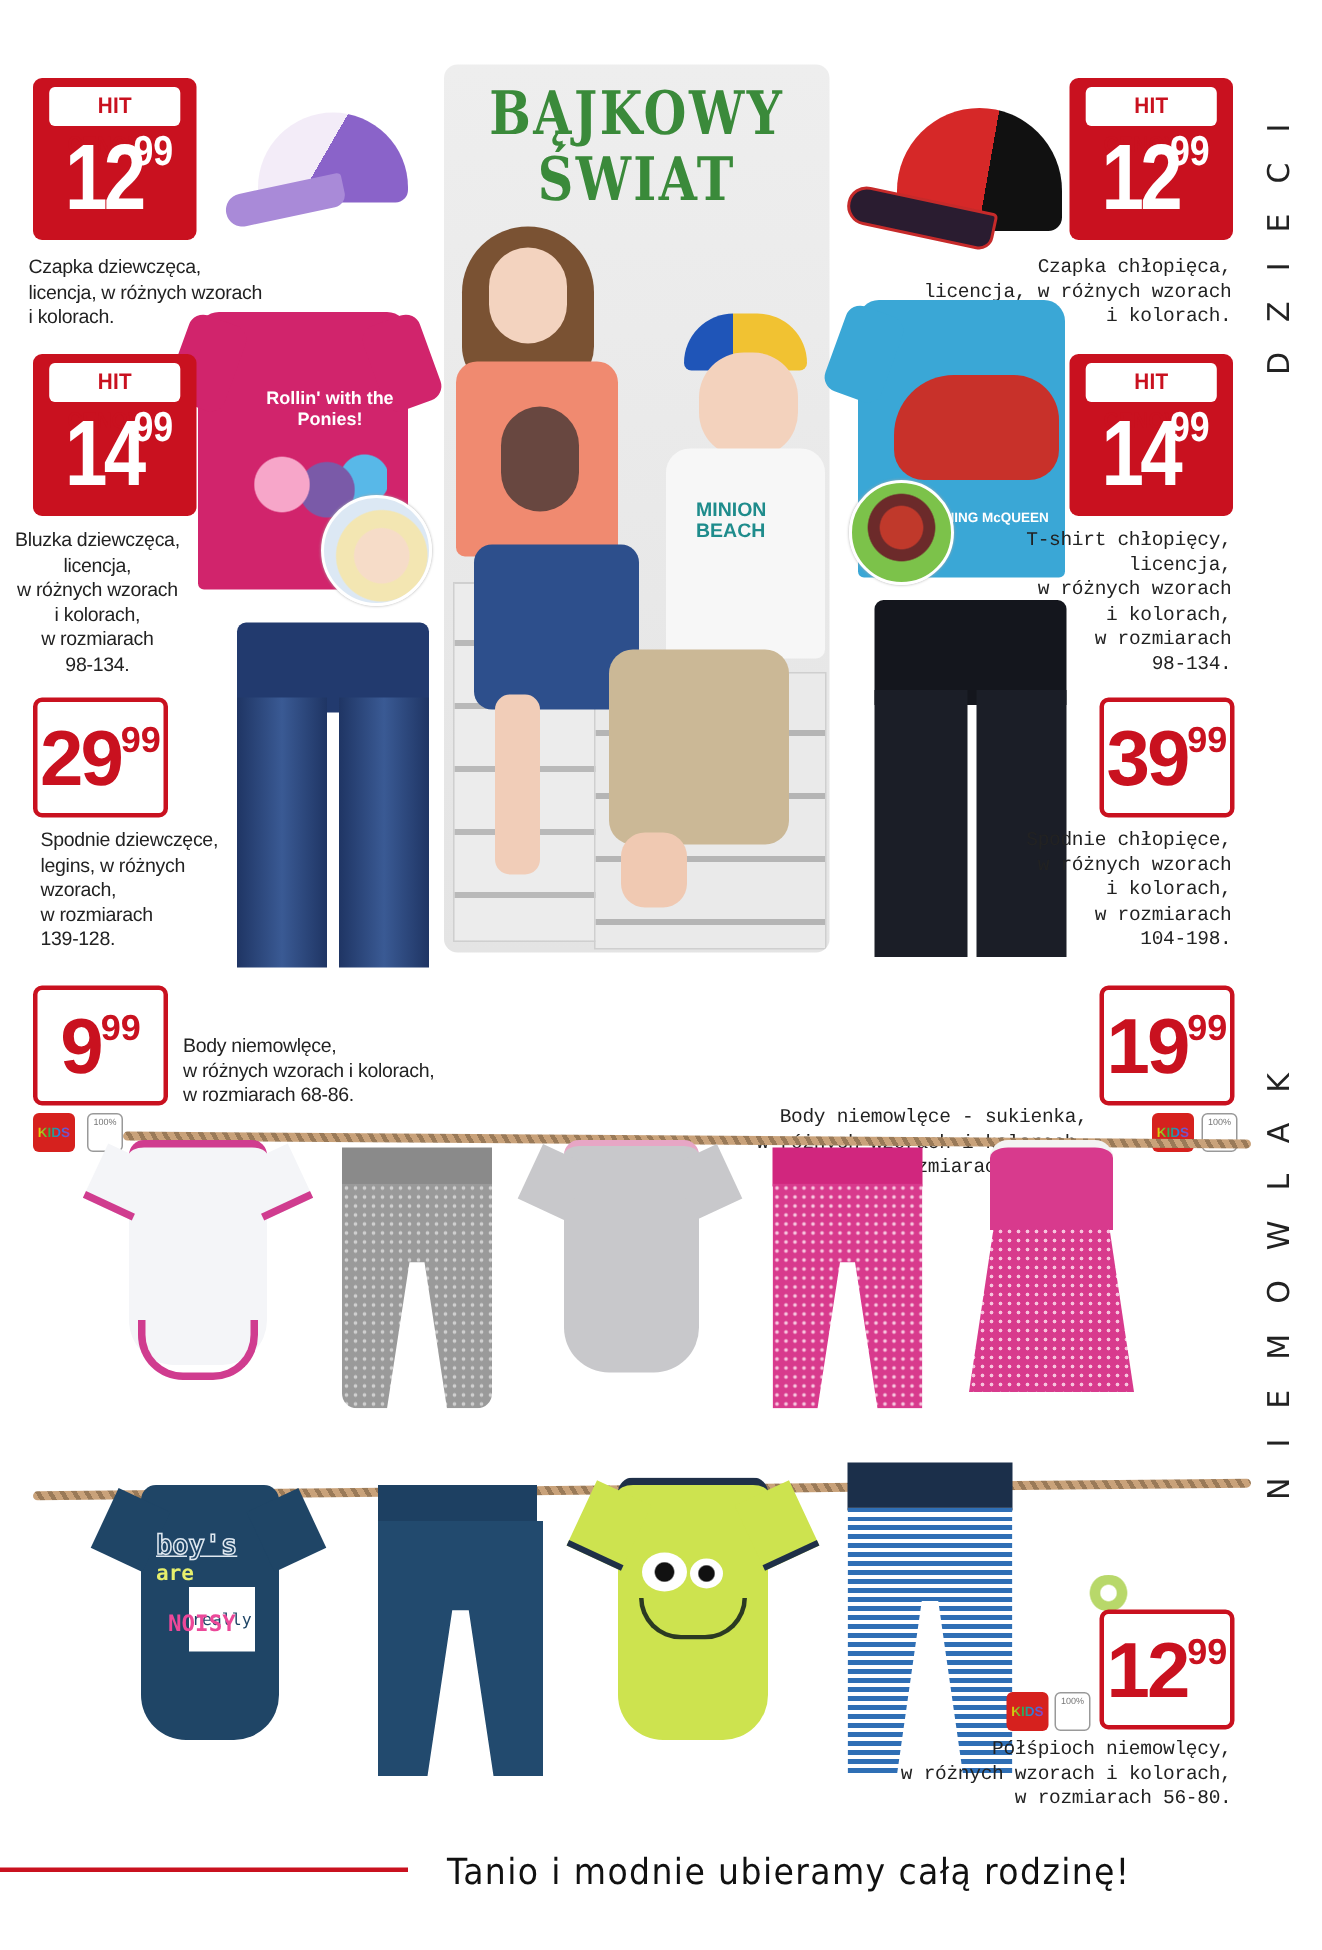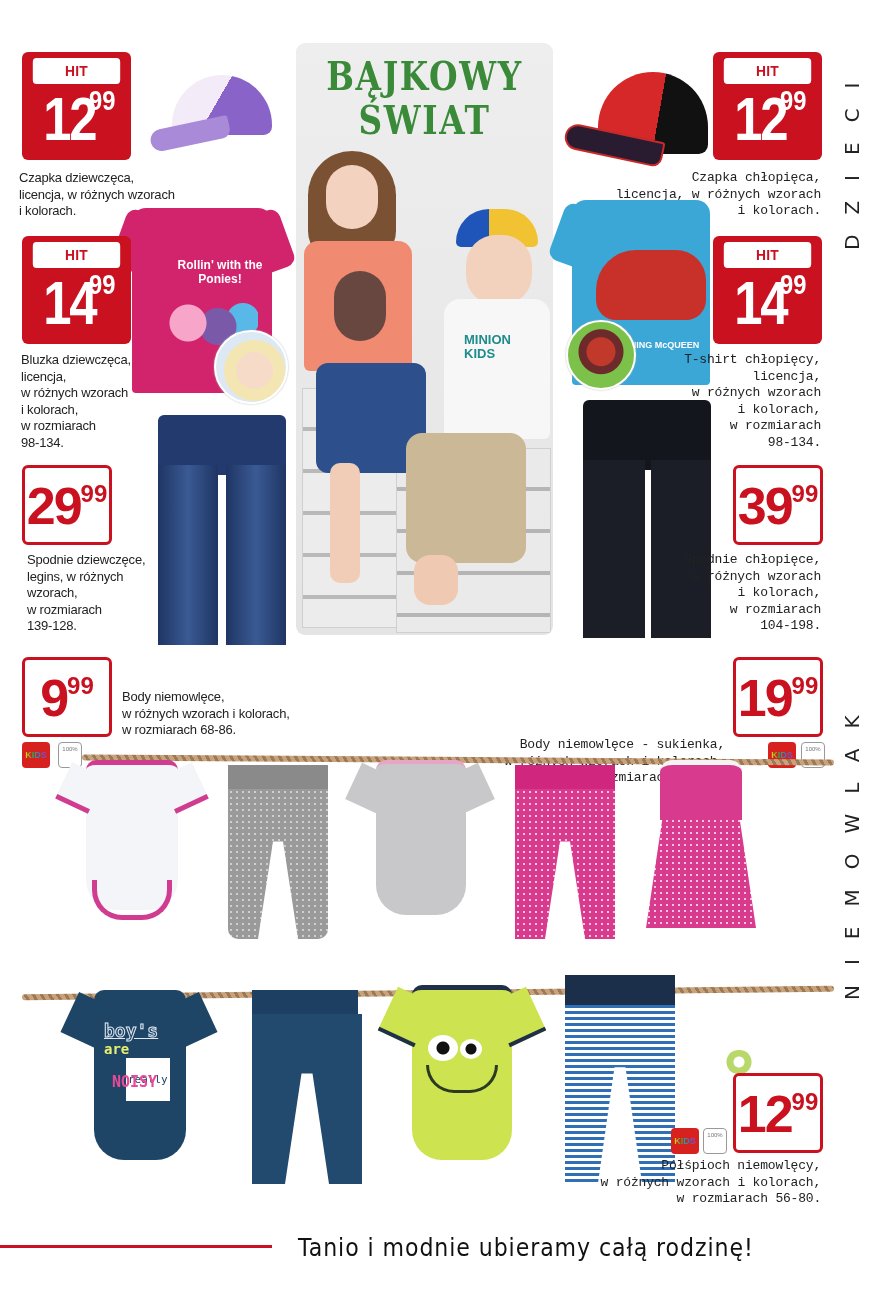--- a/index.html
+++ b/index.html
@@ -53,21 +53,21 @@
   <div style="position:absolute; left:12px; top:108px; width:88px; height:110px; background:#7a5233; border-radius:44px 44px 30px 30px;"></div>
   <div style="position:absolute; left:30px; top:122px; width:52px; height:64px; background:#f3d3bf; border-radius:26px;"></div>
   <div style="position:absolute; left:8px; top:198px; width:108px; height:130px; background:#f08a70; border-radius:14px 14px 6px 6px;"></div>
   <div style="position:absolute; left:38px; top:228px; width:52px; height:70px; background:#3b3030; border-radius:26px; opacity:0.75;"></div>
   <div style="position:absolute; left:20px; top:320px; width:110px; height:110px; background:#2d4f8c; border-radius:12px;"></div>
   <div style="position:absolute; left:34px; top:420px; width:30px; height:120px; background:#f1cdb8; border-radius:10px;"></div>
 
   <div style="position:absolute; left:160px; top:166px; width:82px; height:38px; background:linear-gradient(90deg,#1f55b8 0 40%, #f1c232 40%); border-radius:40px 40px 6px 6px;"></div>
   <div style="position:absolute; left:170px; top:192px; width:66px; height:70px; background:#f3d2bd; border-radius:30px;"></div>
   <div style="position:absolute; left:148px; top:256px; width:106px; height:140px; background:#f7f7f7; border-radius:16px 16px 6px 6px;"></div>
-  <div style="position:absolute; left:168px; top:290px; width:80px; font:bold 13px/14px 'Liberation Sans',sans-serif; color:#1f8c8c;">MINION KIDS</div>
+  <div style="position:absolute; left:168px; top:290px; width:80px; font:bold 13px/14px 'Liberation Sans',sans-serif; color:#1f8c8c;">MINION BEACH</div>
   <div style="position:absolute; left:110px; top:390px; width:120px; height:130px; background:#cbb896; border-radius:16px;"></div>
   <div style="position:absolute; left:118px; top:512px; width:44px; height:50px; background:#f0c9b2; border-radius:16px;"></div>
 </div>
 
 <div class="hit-tag" style="left:22px; top:52px;">
   <div class="hit-label">HIT CENOWY</div>
   <div class="hit-price"><span class="main">12</span><span class="cents">99</span></div>
 </div>
 <div style="position:absolute; left:150px; top:75px; width:125px; height:80px;">
   <div style="position:absolute; left:22px; top:0; width:100px; height:60px; background:linear-gradient(120deg,#f3ecf8 0 45%, #8a63c9 45%); border-radius:60px 60px 10px 10px;"></div>
@@ -82,21 +82,21 @@
   <div style="position:absolute; left:0; top:4px; width:40px; height:60px; background:#d1246c; border-radius:10px; transform:rotate(20deg);"></div>
   <div style="position:absolute; left:130px; top:4px; width:40px; height:60px; background:#d1246c; border-radius:10px; transform:rotate(-20deg);"></div>
   <div style="position:absolute; left:52px; top:50px; width:100px; font:bold 12px/14px 'Liberation Sans',sans-serif; color:#fff; text-align:center;">Rollin' with the Ponies!</div>
   <div style="position:absolute; left:40px; top:80px; width:100px; height:70px; background:radial-gradient(circle at 30% 50%, #f7a6c9 0 18px, transparent 19px), radial-gradient(circle at 60% 55%, #7a5aa8 0 18px, transparent 19px), radial-gradient(circle at 85% 45%, #58b8e8 0 16px, transparent 17px);"></div>
 </div>
 <div style="position:absolute; left:214px; top:330px; width:74px; height:74px; border-radius:50%; background:radial-gradient(circle at 55% 55%, #f6dcc8 0 18px, #f3e6b2 19px 30px, #dce8f4 31px); border:2px solid #fff; box-shadow:0 0 2px #aaa;"></div>
 <div class="hit-tag" style="left:22px; top:236px;">
   <div class="hit-label">HIT CENOWY</div>
   <div class="hit-price"><span class="main">14</span><span class="cents">99</span></div>
 </div>
-<div class="desc" style="left:21px; top:352px;">Bluzka dziewczęca,
+<div class="desc" style="left:10px; top:352px;text-align:center;">Bluzka dziewczęca,
 licencja,
 w różnych wzorach
 i kolorach,
 w rozmiarach
 98-134.</div>
 
 <div style="position:absolute; left:158px; top:415px; width:130px; height:230px;">
   <div style="position:absolute; left:0; top:0; width:128px; height:60px; background:#223a6e; border-radius:6px 6px 0 0;"></div>
   <div style="position:absolute; left:0; top:50px; width:60px; height:180px; background:linear-gradient(90deg,#1f3564,#3a5a94,#1f3564);"></div>
   <div style="position:absolute; left:68px; top:50px; width:60px; height:180px; background:linear-gradient(90deg,#1f3564,#3a5a94,#1f3564);"></div>

